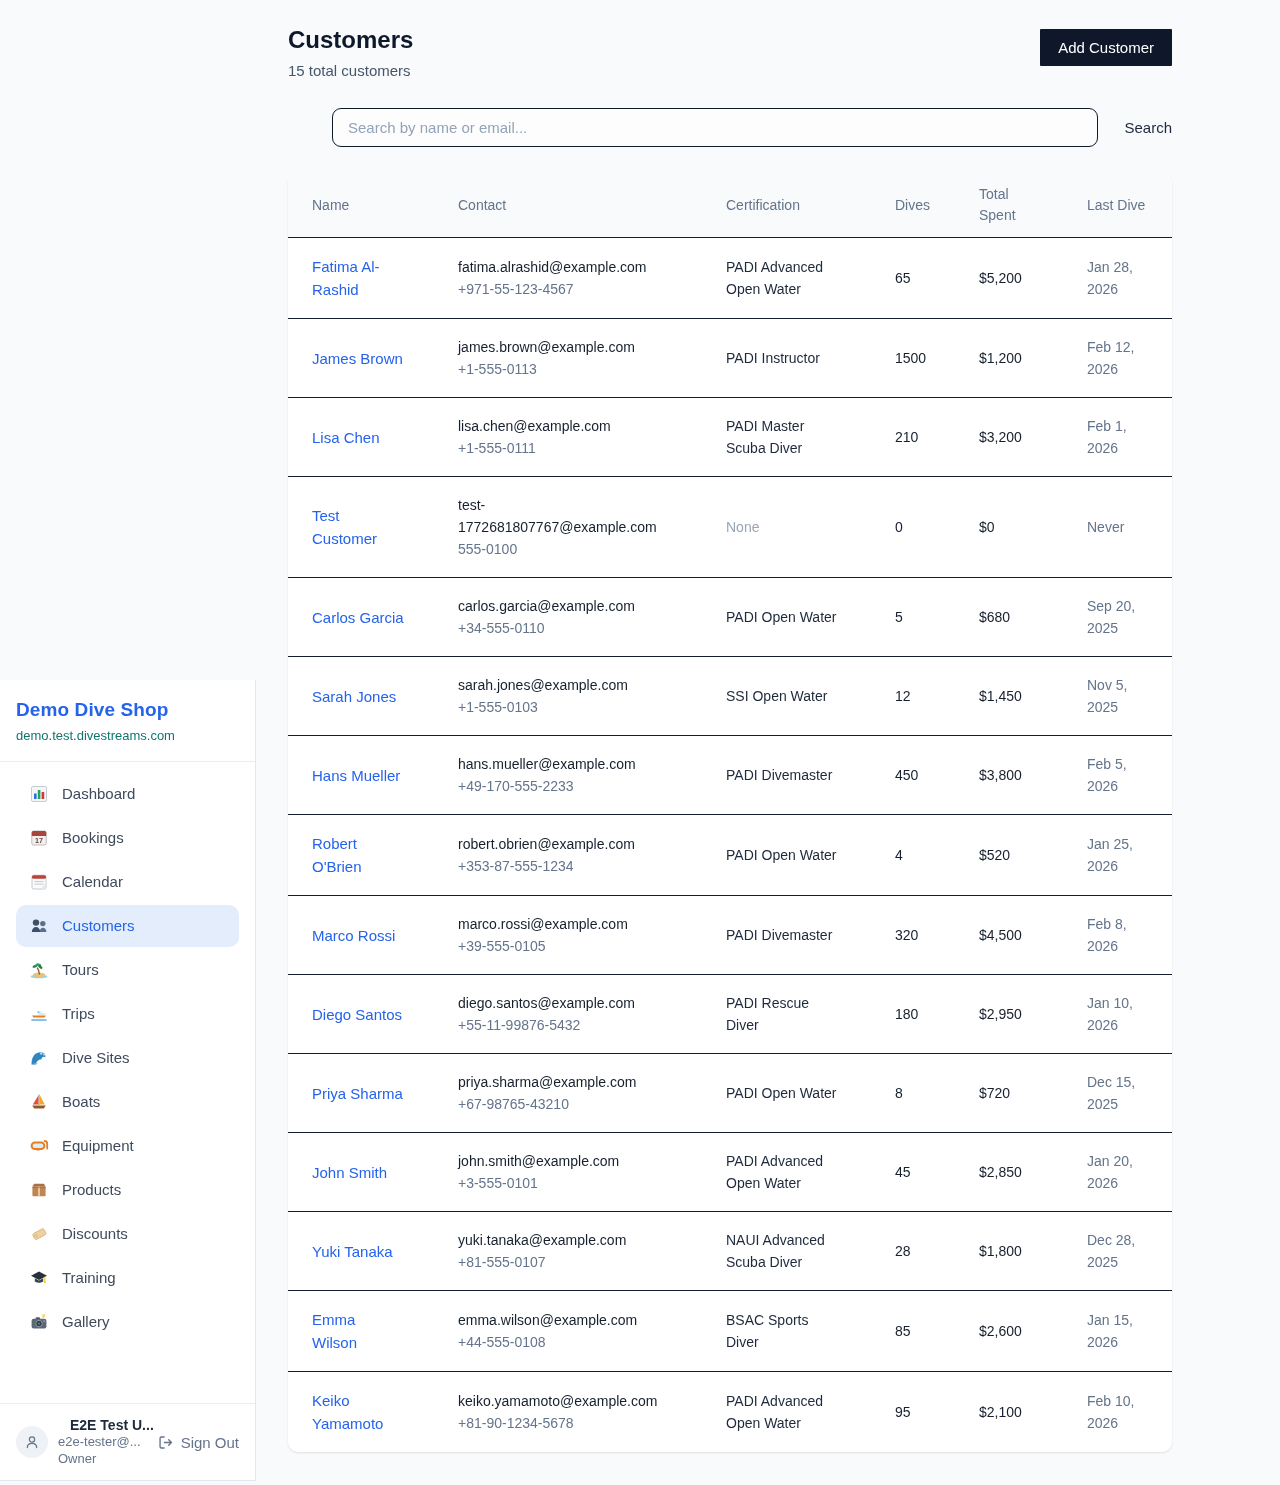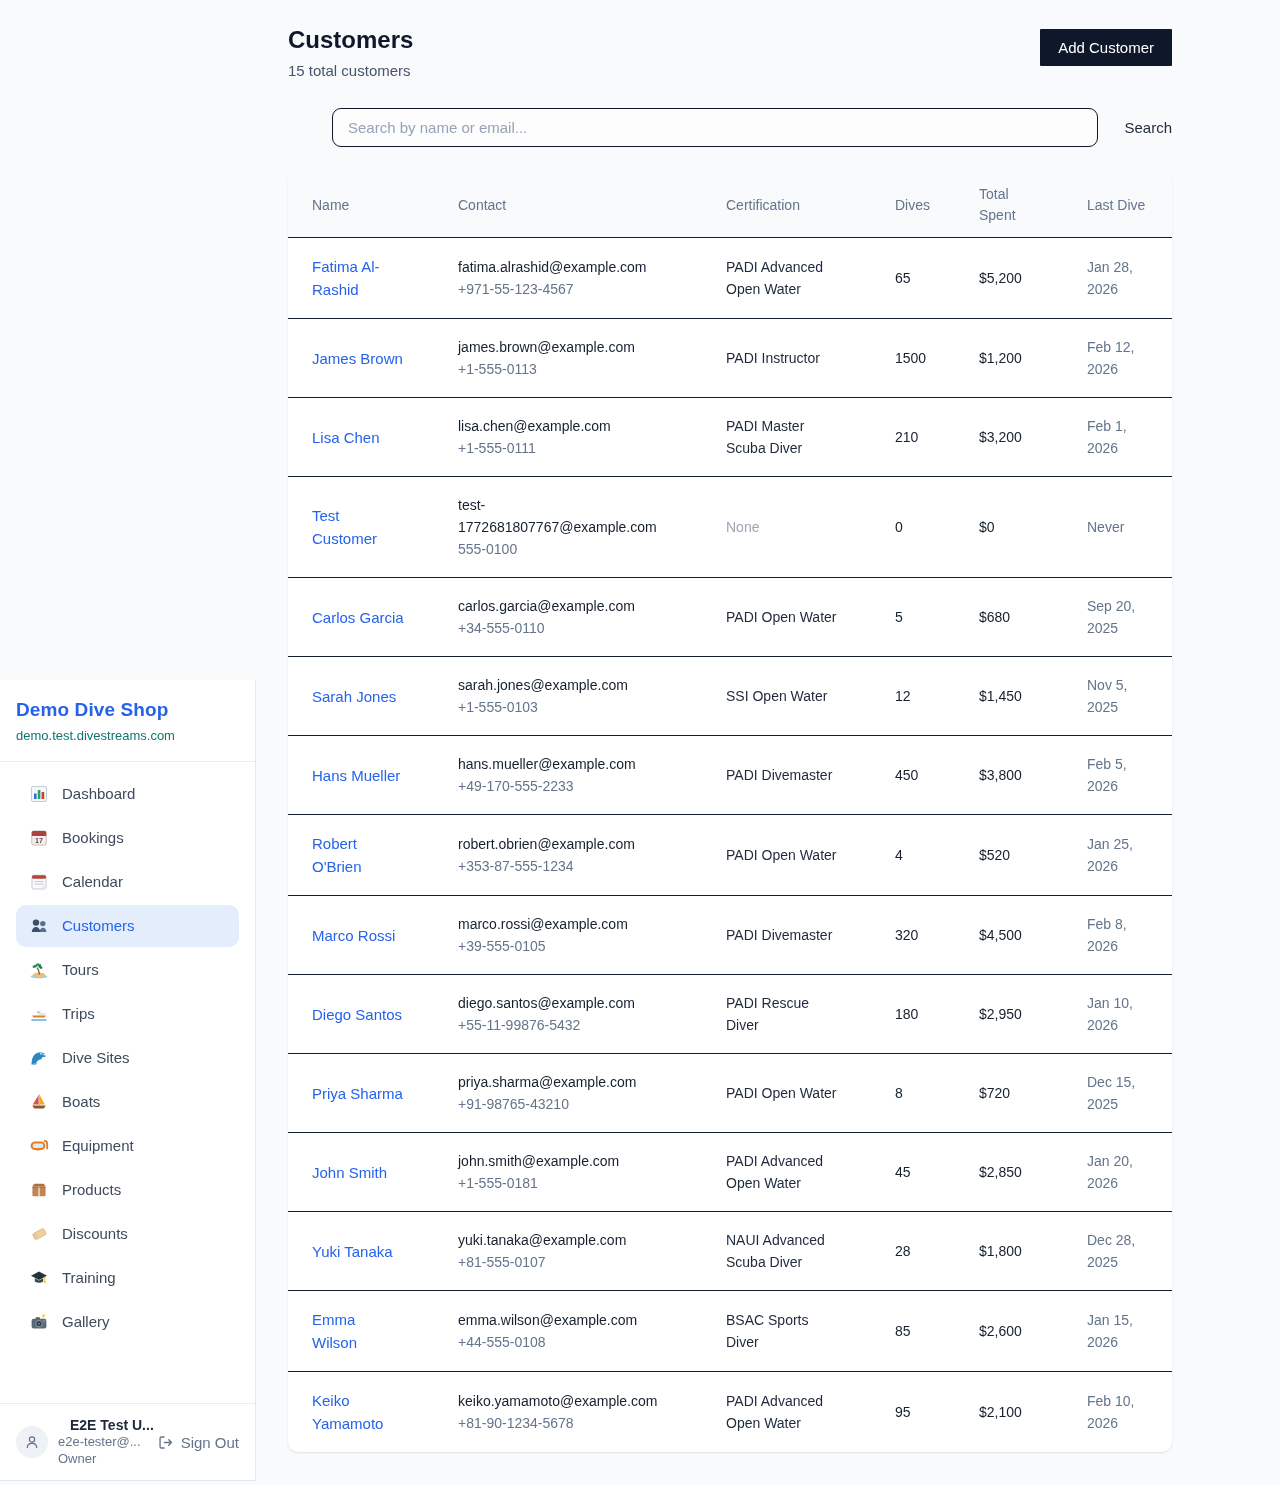--- a/index.html
+++ b/index.html
@@ -607,21 +607,21 @@
                 <a class="view-link">View</a>
               </td>
             </tr>
 
             <tr>
               <td class="first td-name">
                 <a class="name-link">Priya Sharma</a>
               </td>
               <td class="td-cont">
                 <div class="email">priya.sharma@example.com</div>
-                <div class="phone">+91-98765-43210</div>
+                <div class="phone">+67-98765-43210</div>
               </td>
               <td class="td-cert">
                 <span class="cert">PADI Open Water</span>
               </td>
               <td class="td-dive">
                 <span class="num">8</span>
               </td>
               <td class="td-spent">
                 <span class="num">$720</span>
               </td>
@@ -632,21 +632,21 @@
                 <a class="view-link">View</a>
               </td>
             </tr>
 
             <tr>
               <td class="first td-name">
                 <a class="name-link">John Smith</a>
               </td>
               <td class="td-cont">
                 <div class="email">john.smith@example.com</div>
-                <div class="phone">+1-555-0181</div>
+                <div class="phone">+3-555-0101</div>
               </td>
               <td class="td-cert">
                 <span class="cert">PADI Advanced Open Water</span>
               </td>
               <td class="td-dive">
                 <span class="num">45</span>
               </td>
               <td class="td-spent">
                 <span class="num">$2,850</span>
               </td>

